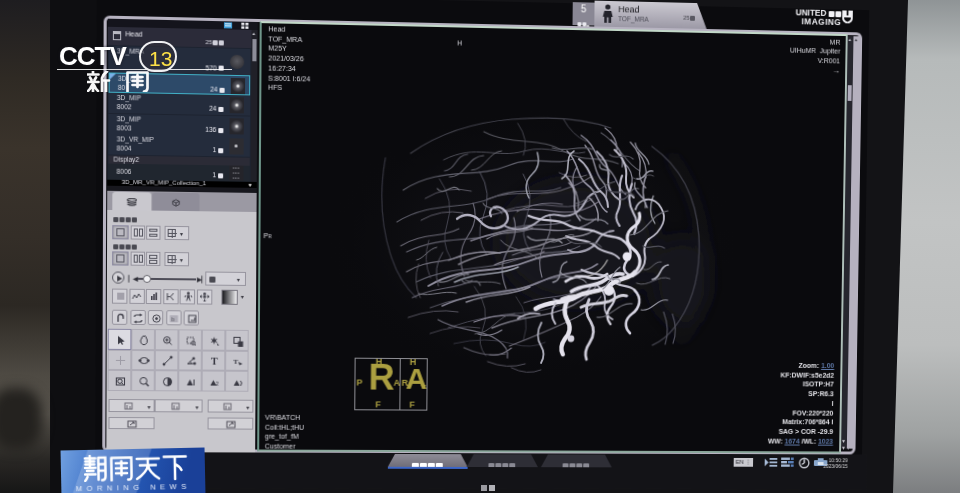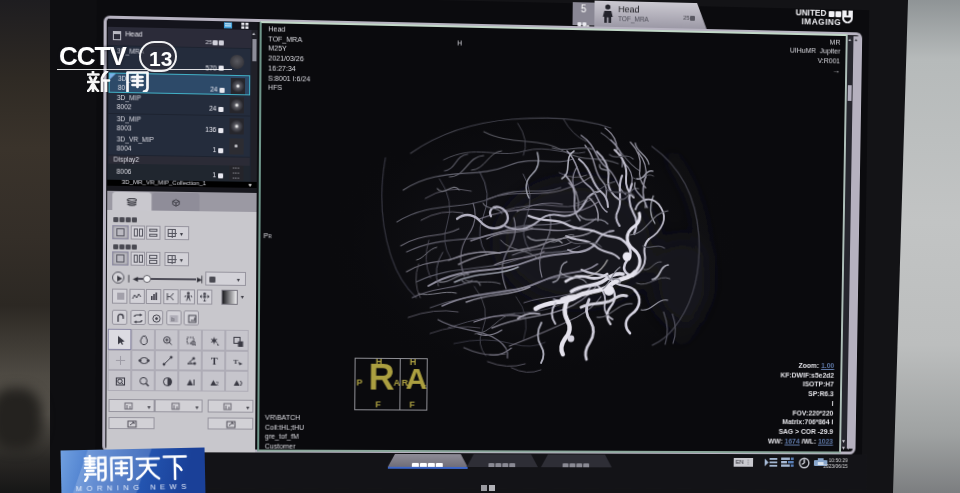--- a/index.html
+++ b/index.html
@@ -711,21 +711,21 @@
         </svg>
  <div class="a" style="left:731px;top:2.5px;font-size:5px;color:#dcdcde;line-height:6.5px;text-align:right;width:27px">10:50:29<br>2023/06/15</div>
 </div>
 </div>
 <div class="a" style="left:481px;top:485px;width:6px;height:6px;background:#9a9aa0"></div>
 <div class="a" style="left:489px;top:485px;width:6px;height:6px;background:#b2b2b8"></div>
 <div class="a" style="left:57px;top:38px;width:200px;height:60px">
  <div class="a" style="left:2px;top:3px;font-size:26px;font-weight:bold;color:#fff;letter-spacing:-1px;text-shadow:0 0 3px rgba(25,25,35,.9)">CCTV</div>
  <div class="a" style="left:0;top:30.5px;width:175px;height:1.5px;background:rgba(255,255,255,.85)"></div>
  <div class="a" style="left:82px;top:3px;width:38px;height:31px;border:2.5px solid #f0f0f2;border-radius:15.5px;background:rgba(48,46,58,.6)">
-   <div class="a" style="left:8px;top:3.5px;font-size:21px;font-weight:bold;color:#ffffff">13</div>
+   <div class="a" style="left:8px;top:3.5px;font-size:21px;font-weight:normal;color:#fde047">13</div>
  </div>
  <svg class="a" style="left:30px;top:33px" width="62" height="21" viewBox="0 0 62 21">
 <g stroke="rgba(255,255,255,.96)" stroke-width="2.7" fill="none" stroke-linecap="round">
  <path d="M6 0.5 L6 3 M0.5 3.5 L11.5 3.5 M3 6.5 L4.5 9 M9 6.5 L7.5 9 M0.5 11 L11.5 11 M6 11 L6 20.5 M5 14 Q3.5 18 1 20 M7 14 Q8.5 18 11 20"></path>
  <path d="M20 0.5 Q16 3 15 7 L15 20.5 M15 9.5 L22 9.5 M19 9.5 L19 20.5"></path>
  <path d="M40.5 1.5 L40.5 20.5 M40.5 1.5 L60.5 1.5 M60.5 1.5 L60.5 17 Q60.5 20.5 57 20.5 M45.5 6 L55.5 6 M45.5 10 L55.5 10 M45.5 14 L55.5 14 M50.5 4 L50.5 16"></path>
 </g>
       </svg>
 </div>
 <div class="a" style="left:61px;top:449px;width:144px;height:46px;transform:rotate(-1.2deg);background:linear-gradient(105deg,#70a0e0 0%,#4274c8 28%,#2456b2 55%,#1a4098 85%);overflow:hidden">

